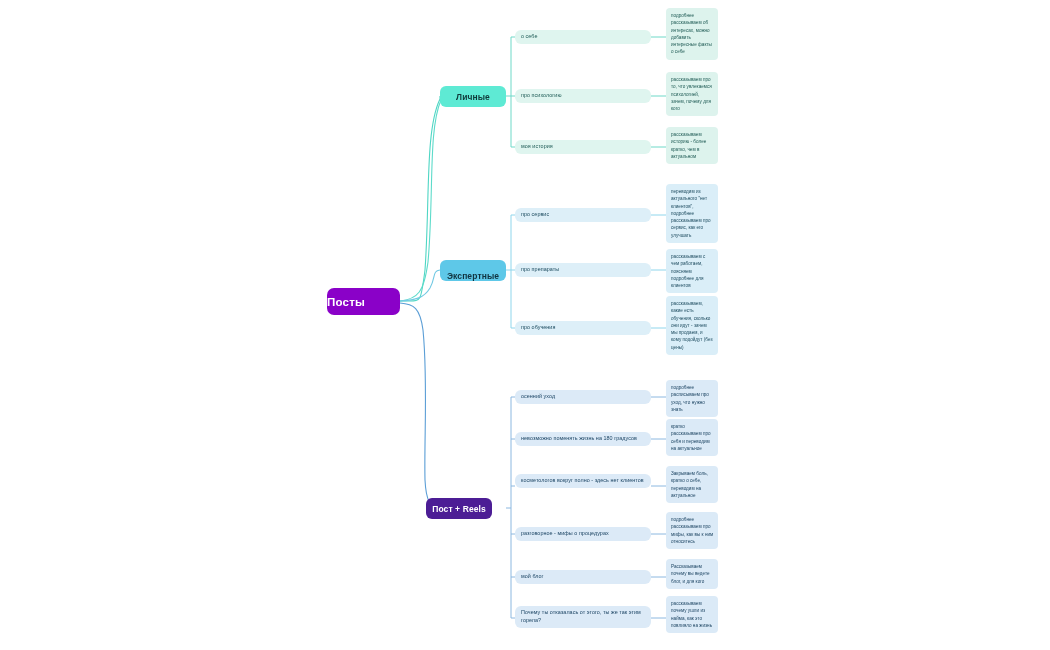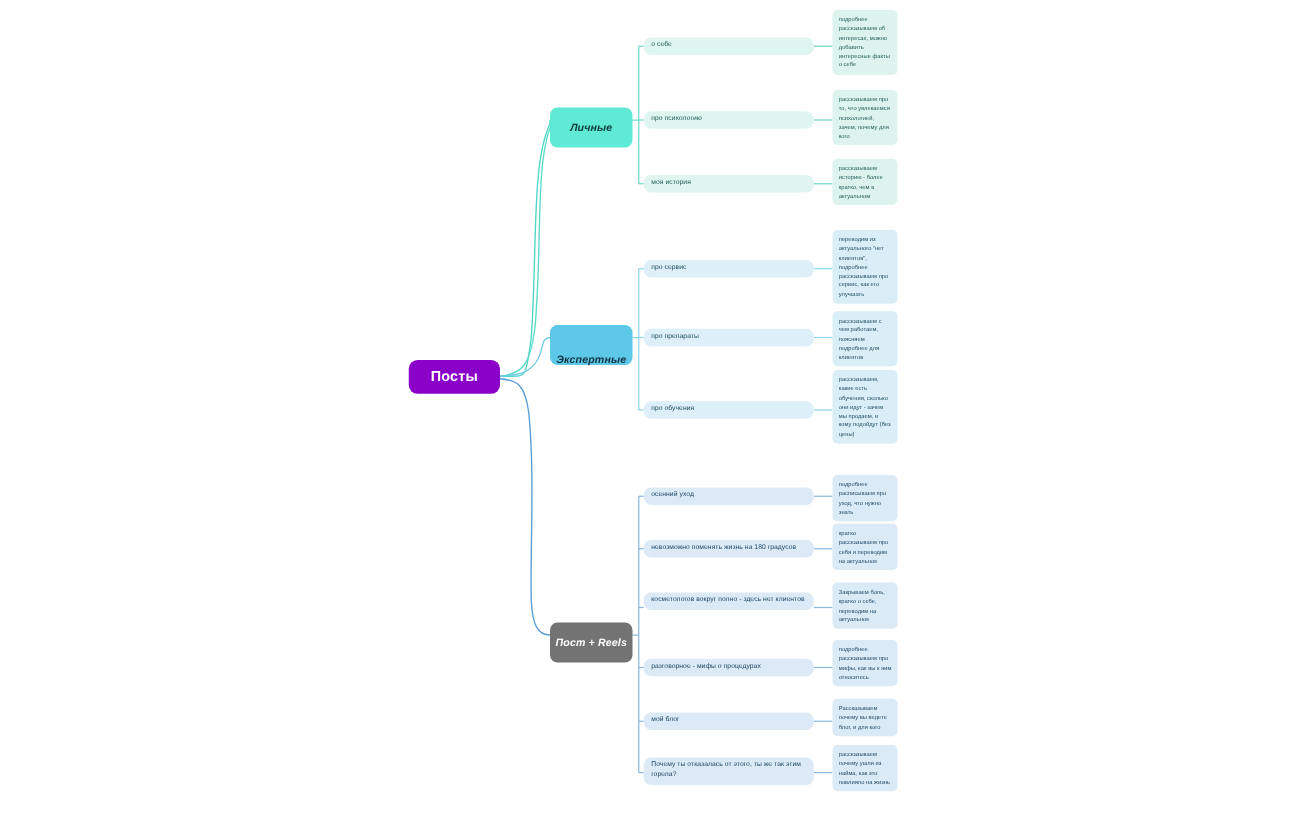--- a/index.html
+++ b/index.html
@@ -35,56 +35,55 @@
     align-items: center;
   }
   
   .root {
     left: 327px;
     top: 288px;
     width: 73px;
     height: 27px;
     background: #8a01c8;
     border-radius: 7px;
-    justify-content: center;
+    justify-content: flex-start;
     color: #ffffff;
     font-size: 11.5px;
     font-weight: bold;
     letter-spacing: 0.2px;
   }
   
   .branch {
-    height: 32px;
+    height: 21px;
     border-radius: 6px;
     justify-content: center;
     font-size: 8.5px;
     font-weight: bold;
     letter-spacing: 0.1px;
-    font-style: italic;
   }
   .branch-1 {
     left: 440px;
     top: 86px;
     width: 66px;
     background: #5eead4;
     color: #0f3a3a;
   }
   .branch-2 {
     left: 440px;
     top: 260px;
     width: 66px;
     background: #5ec8e8;
     color: #10333f;
     align-items: flex-end;
   }
   .branch-3 {
-    left: 440px;
+    left: 426px;
     top: 498px;
     width: 66px;
-    background: #737373;
+    background: #4c1d95;
     color: #ffffff;
   }
   
   .sub {
     left: 515px;
     width: 136px;
     border-radius: 6px;
     padding: 3px 6px;
     font-size: 5.4px;
     line-height: 1.45;

